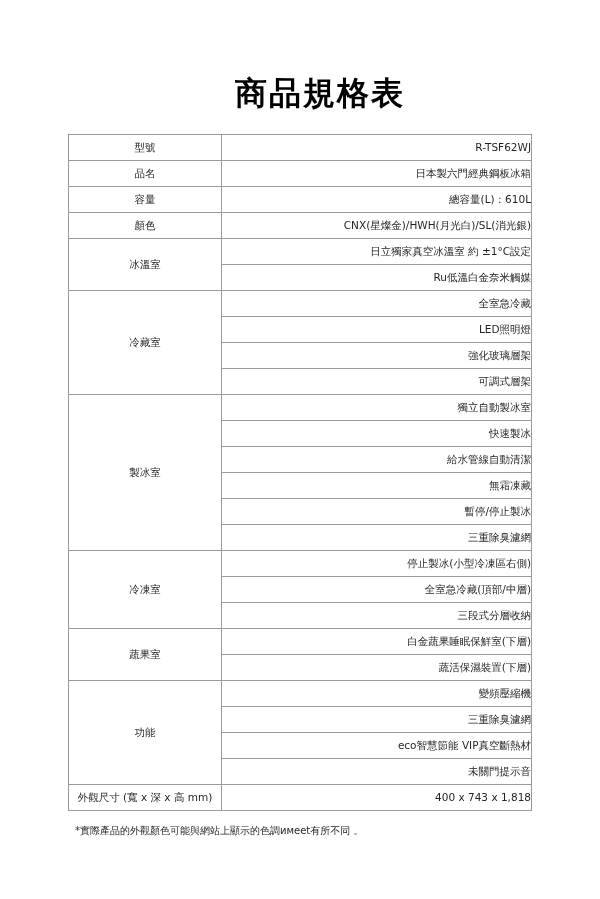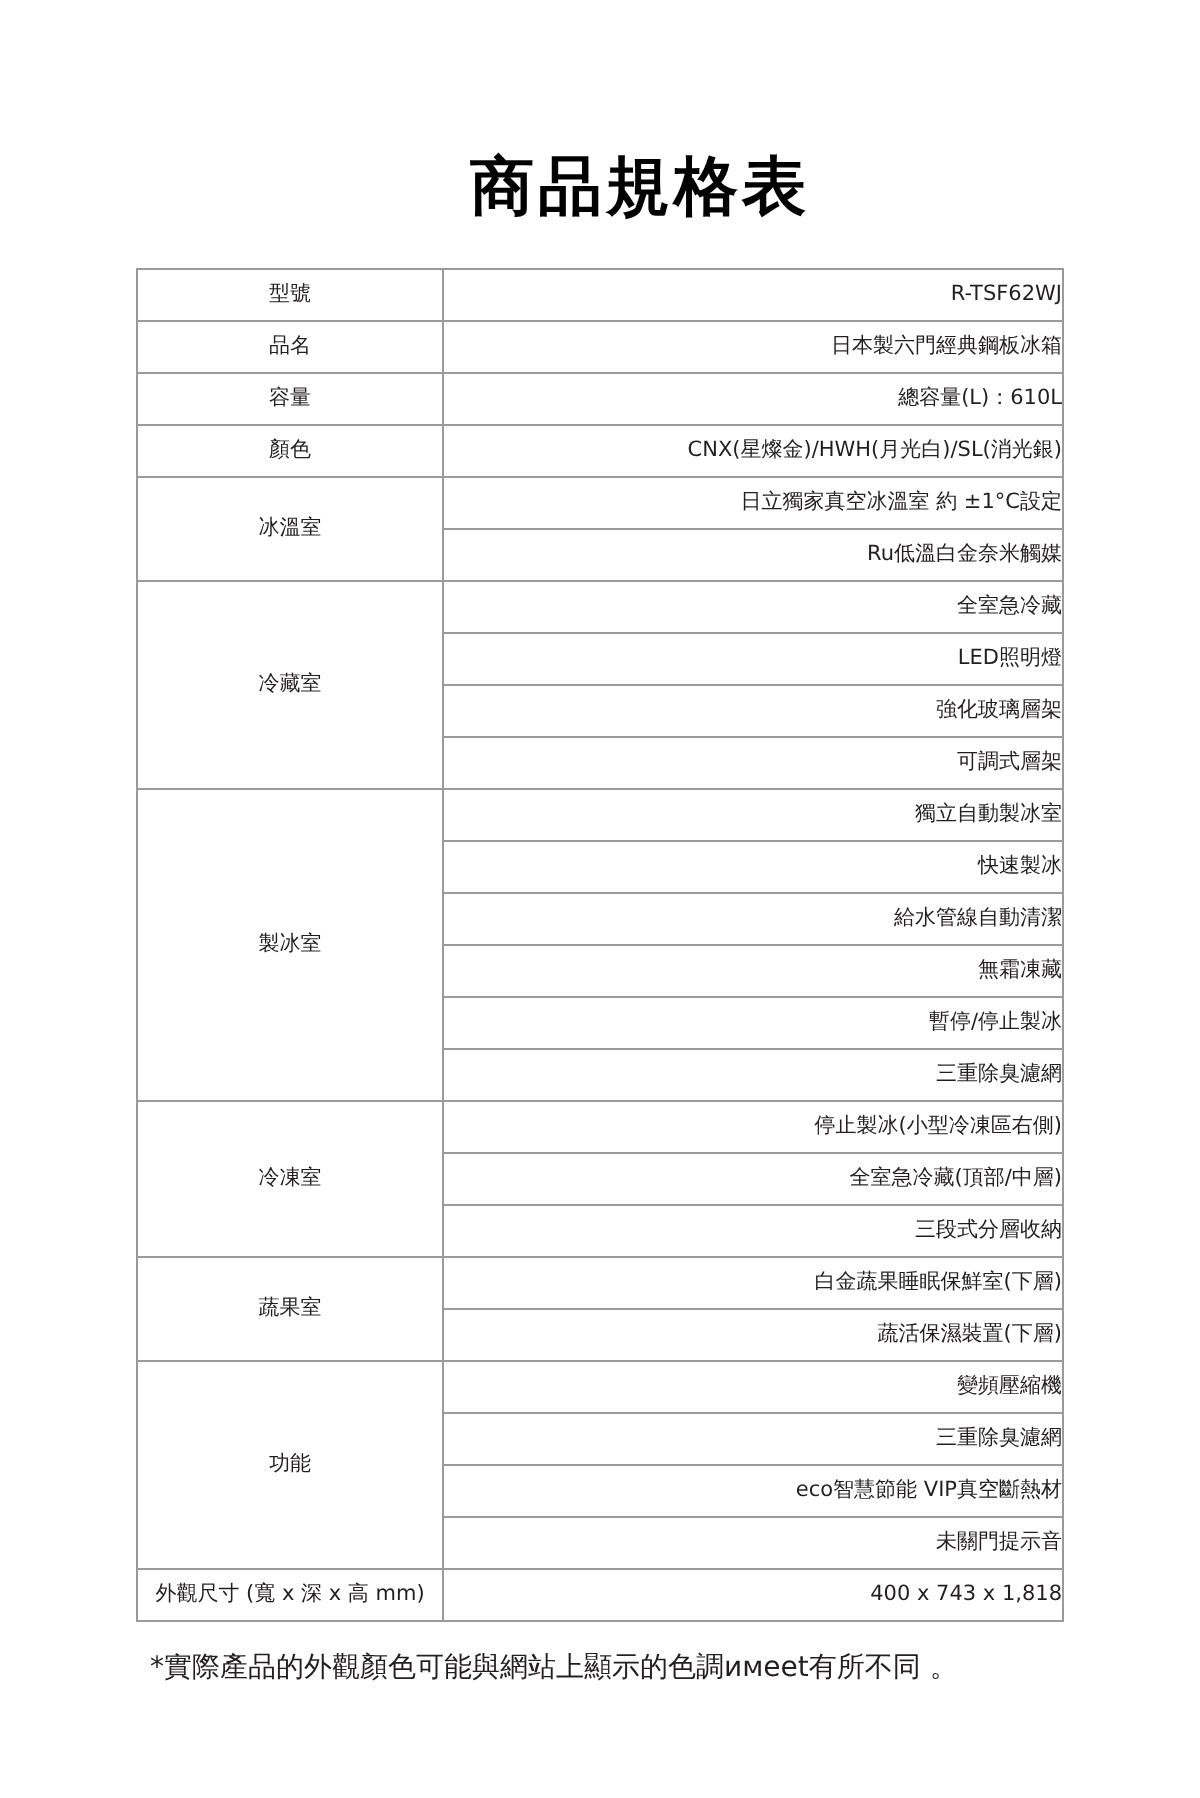--- a/index.html
+++ b/index.html
@@ -51,21 +51,21 @@
     text-align: center;
   }
   td.value {
     width: 300px;
     text-align: right;
     padding-left: 9px;
   }
   .footnotes {
     width: 452px;
     margin: 10px auto 0 auto;
-    font-size: 14px;
+    font-size: 10px;
     line-height: 1.9;
     color: #231f20;
     padding-left: 2px;
   }
   .footnotes div {
     white-space: pre;
   }
 </style>
 </head>
 <body>

